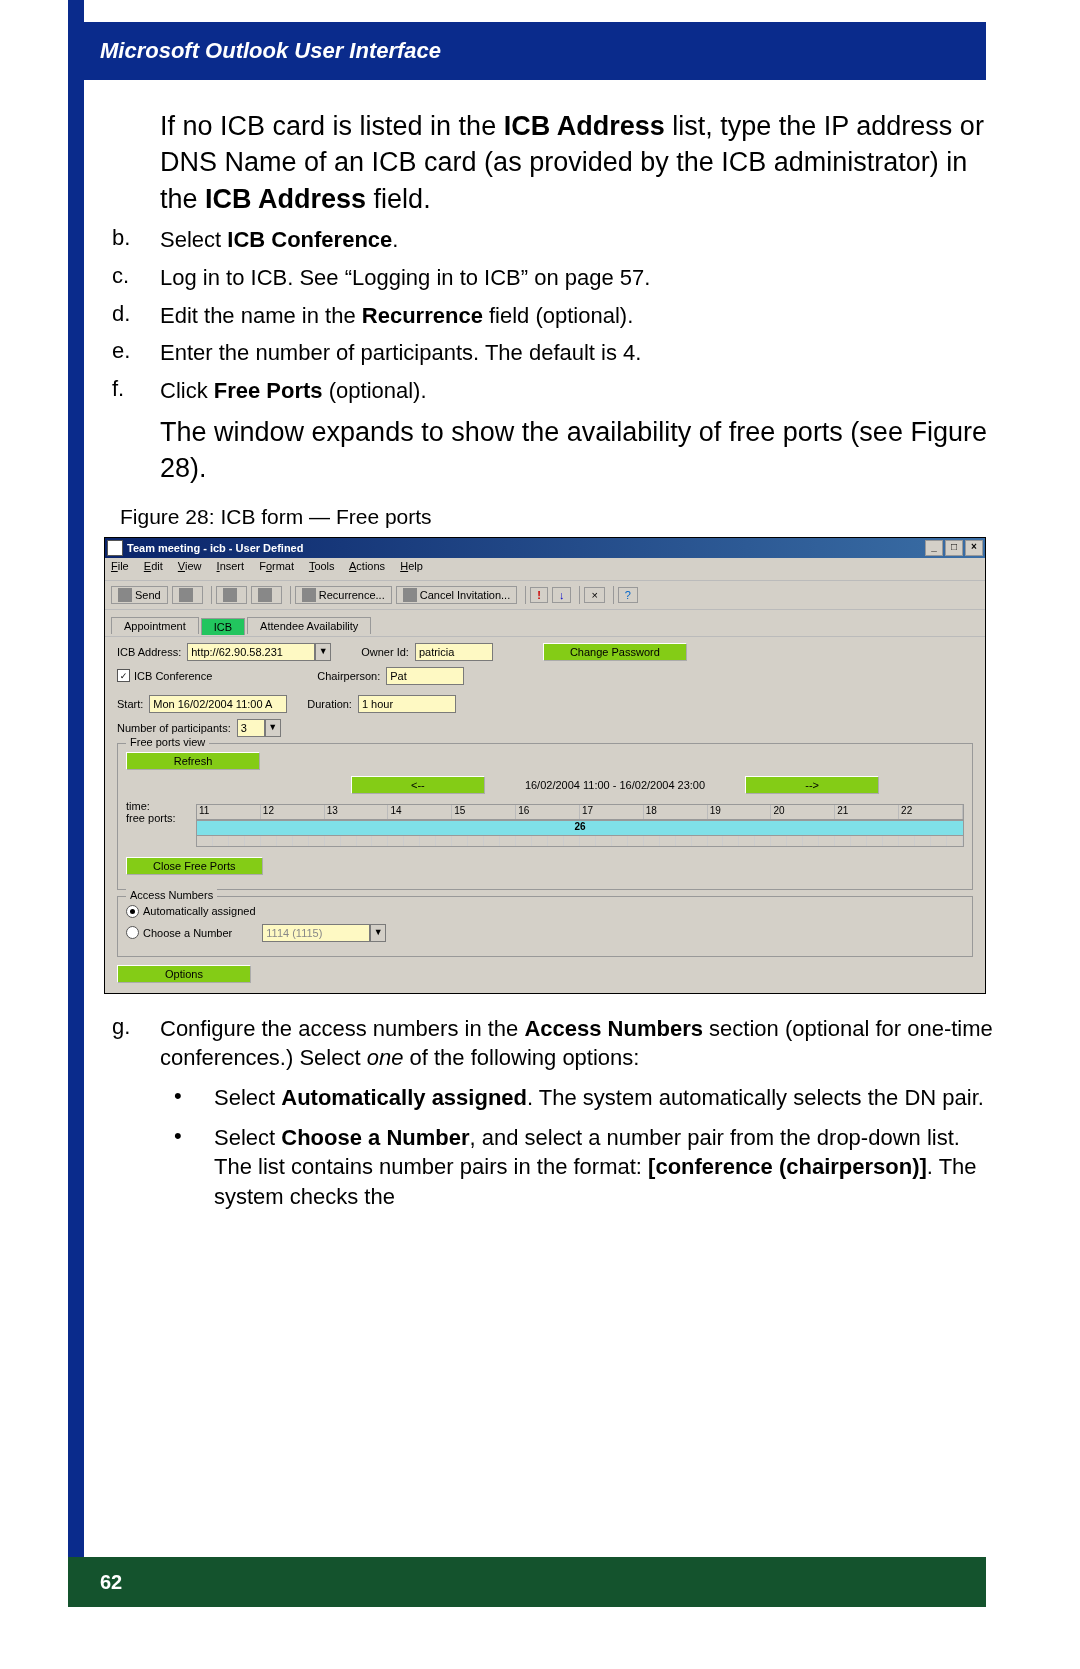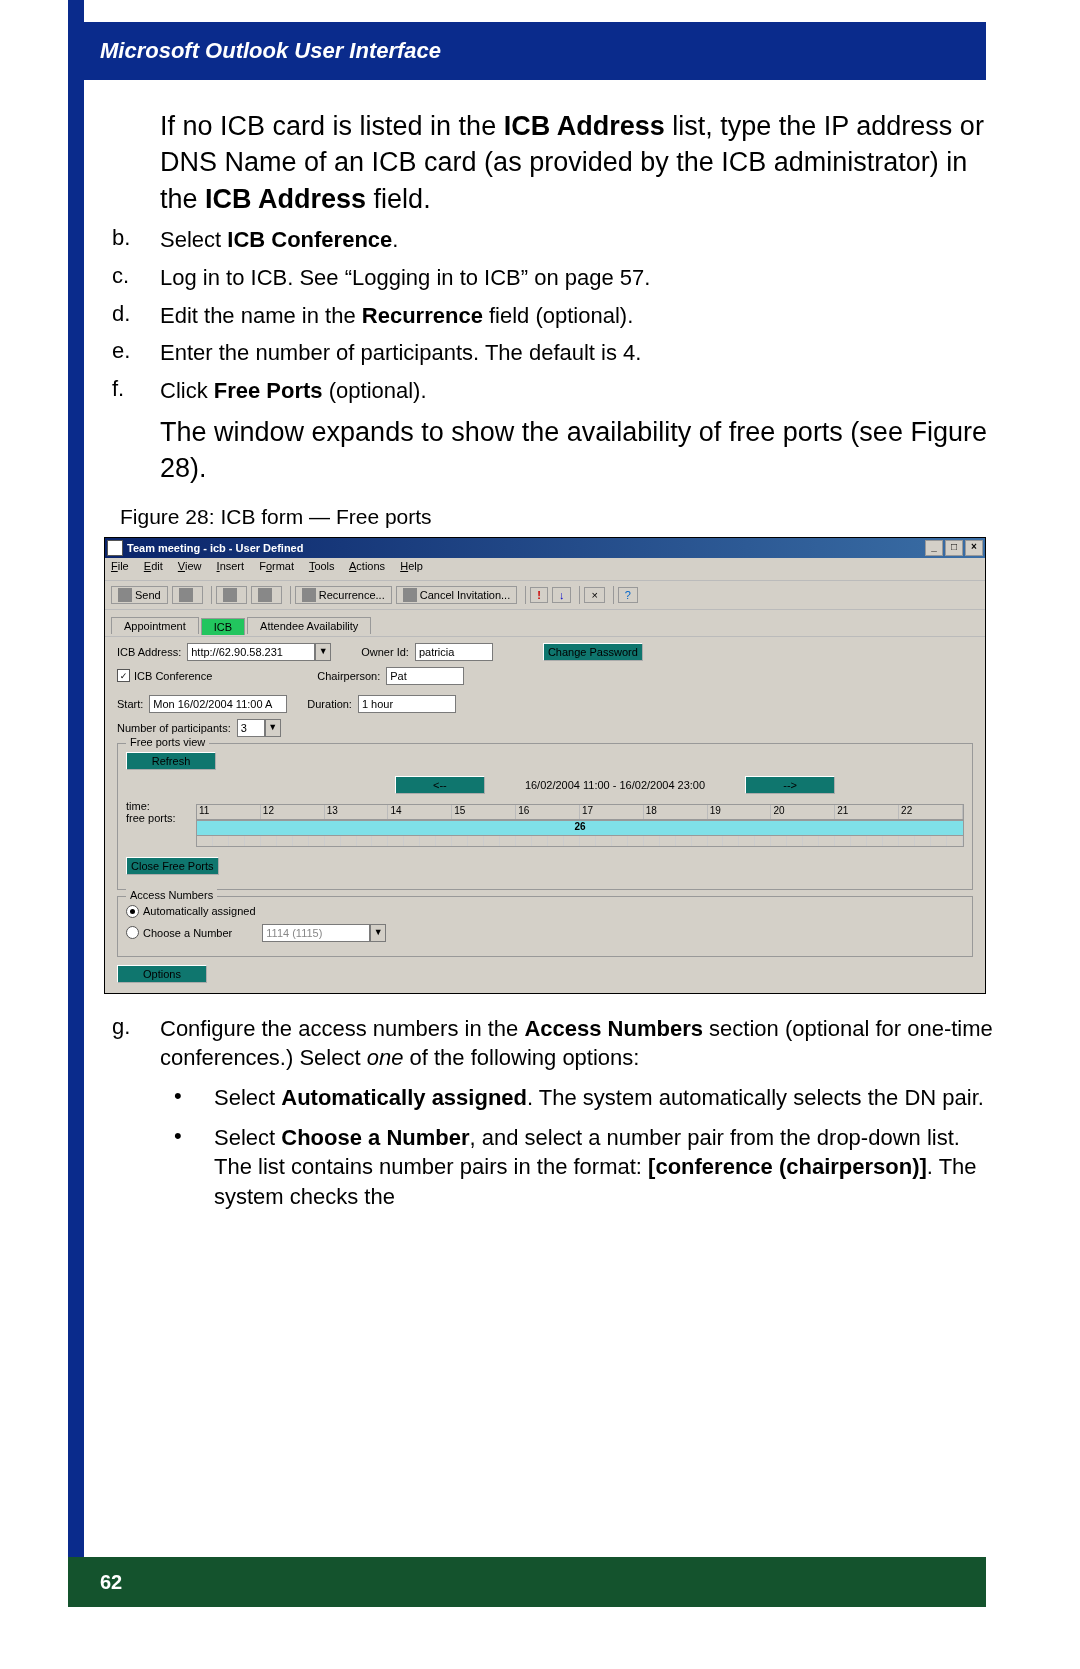--- a/index.html
+++ b/index.html
@@ -26,24 +26,24 @@
 .toolbar{height:24px;background:#d4d0c8;padding:2px 6px;border-bottom:1px solid #bbb;display:flex;align-items:center}
 .tbtn{border:1px solid #999;padding:1px 6px;margin-right:4px;background:#d4d0c8;display:flex;align-items:center}
 .tico{width:14px;height:14px;background:#888;margin-right:3px}
 .sep{width:1px;height:18px;background:#999;margin:0 4px}
 .tabs{height:22px;background:#d4d0c8;padding:2px 6px;display:flex;align-items:flex-end;border-bottom:1px solid #bbb}
 .tab{border:1px solid #999;border-bottom:none;padding:2px 12px;margin-right:2px;background:#d4d0c8}
 .tab.active{background:#22c55e;position:relative;top:1px}
 .form-area{padding:6px 12px}
 .frow{display:flex;align-items:center;margin-bottom:6px}
 .flabel{margin-right:6px}
-.finput{border:1px solid #7a7a7a;background:#ffffff;height:16px;padding:0 3px;display:inline-flex;align-items:center}
+.finput{border:1px solid #7a7a7a;background:#fef9c3;height:16px;padding:0 3px;display:inline-flex;align-items:center}
 .fselect{display:inline-flex}
 .fselect .arrow{width:14px;height:16px;border:1px solid #7a7a7a;background:#d4d0c8;text-align:center;line-height:14px;font-size:9px}
-.fbutton{border:1px outset #fff;background:#0f766e;padding:2px 4px}
+.fbutton{border:1px outset #fff;background:#84cc16;padding:2px 26px}
 .fcheckbox{width:11px;height:11px;border:1px solid #555;background:#fff;margin-right:4px;display:inline-flex;align-items:center;justify-content:center;font-size:9px}
 .groupbox{border:1px solid #999;margin-top:6px;padding:8px;position:relative}
 .groupbox .gtitle{position:absolute;top:-8px;left:8px;background:#d4d0c8;padding:0 4px}
 .timeline{display:flex;border:1px solid #999;margin-top:4px}
 .timeline .hour{flex:1;border-right:1px solid #bbb;text-align:left;padding-left:2px;height:14px;font-size:10px}
 .freeports-bar{height:14px;background:#7fe0e8;border:1px solid #999;text-align:center;font-size:10px;font-weight:bold}
 .ticks{display:flex;height:10px;border:1px solid #999;border-top:none}
 .ticks span{flex:1;border-right:1px solid #ccc}
 .radio{width:11px;height:11px;border:1px solid #555;border-radius:50%;background:#fff;margin-right:4px;display:inline-flex;align-items:center;justify-content:center}
 .radio.sel::after{content:"";width:5px;height:5px;background:#000;border-radius:50%}

